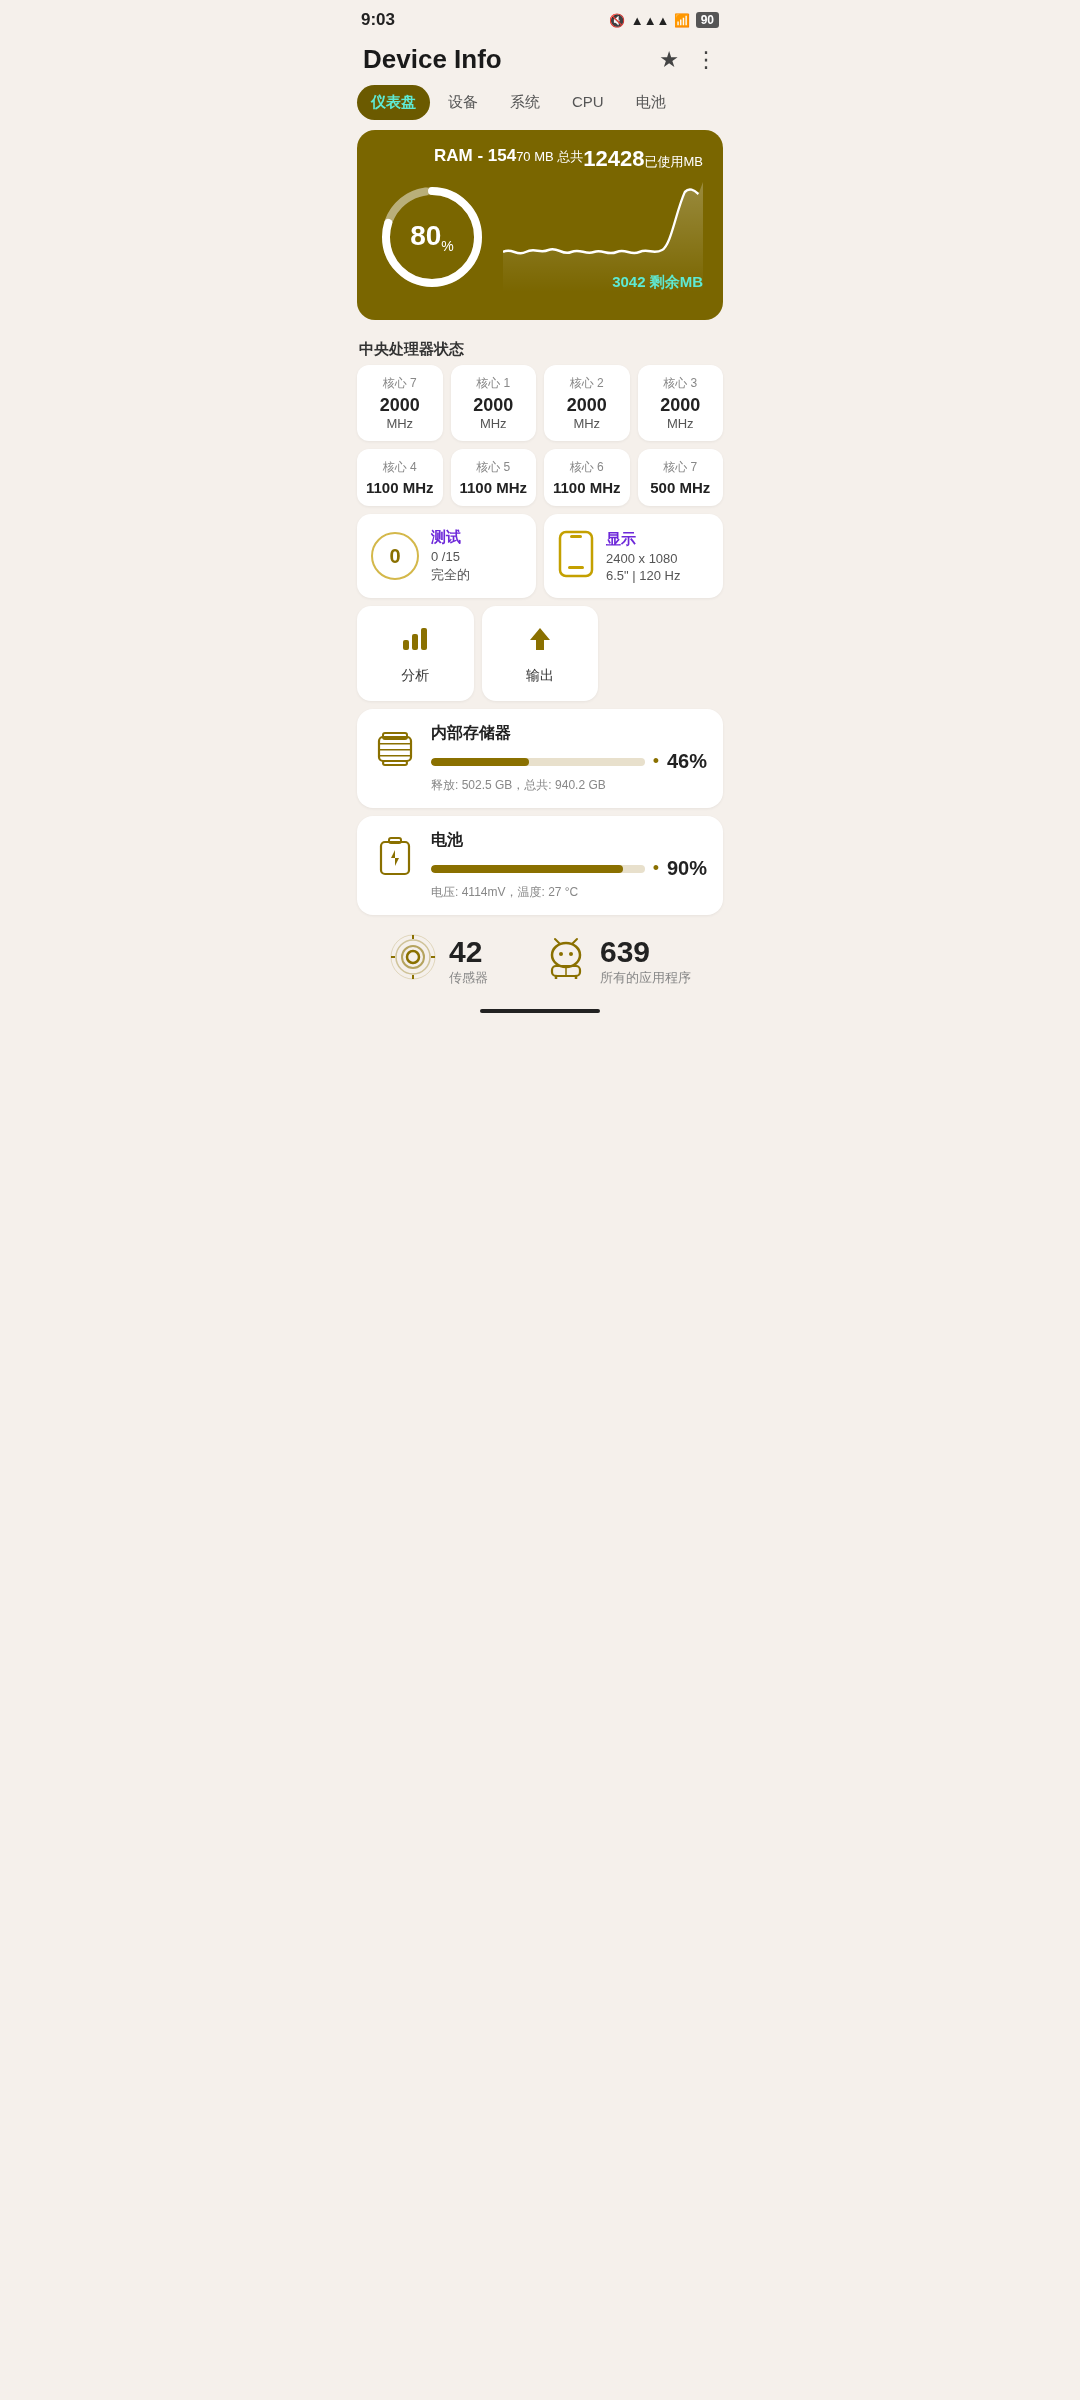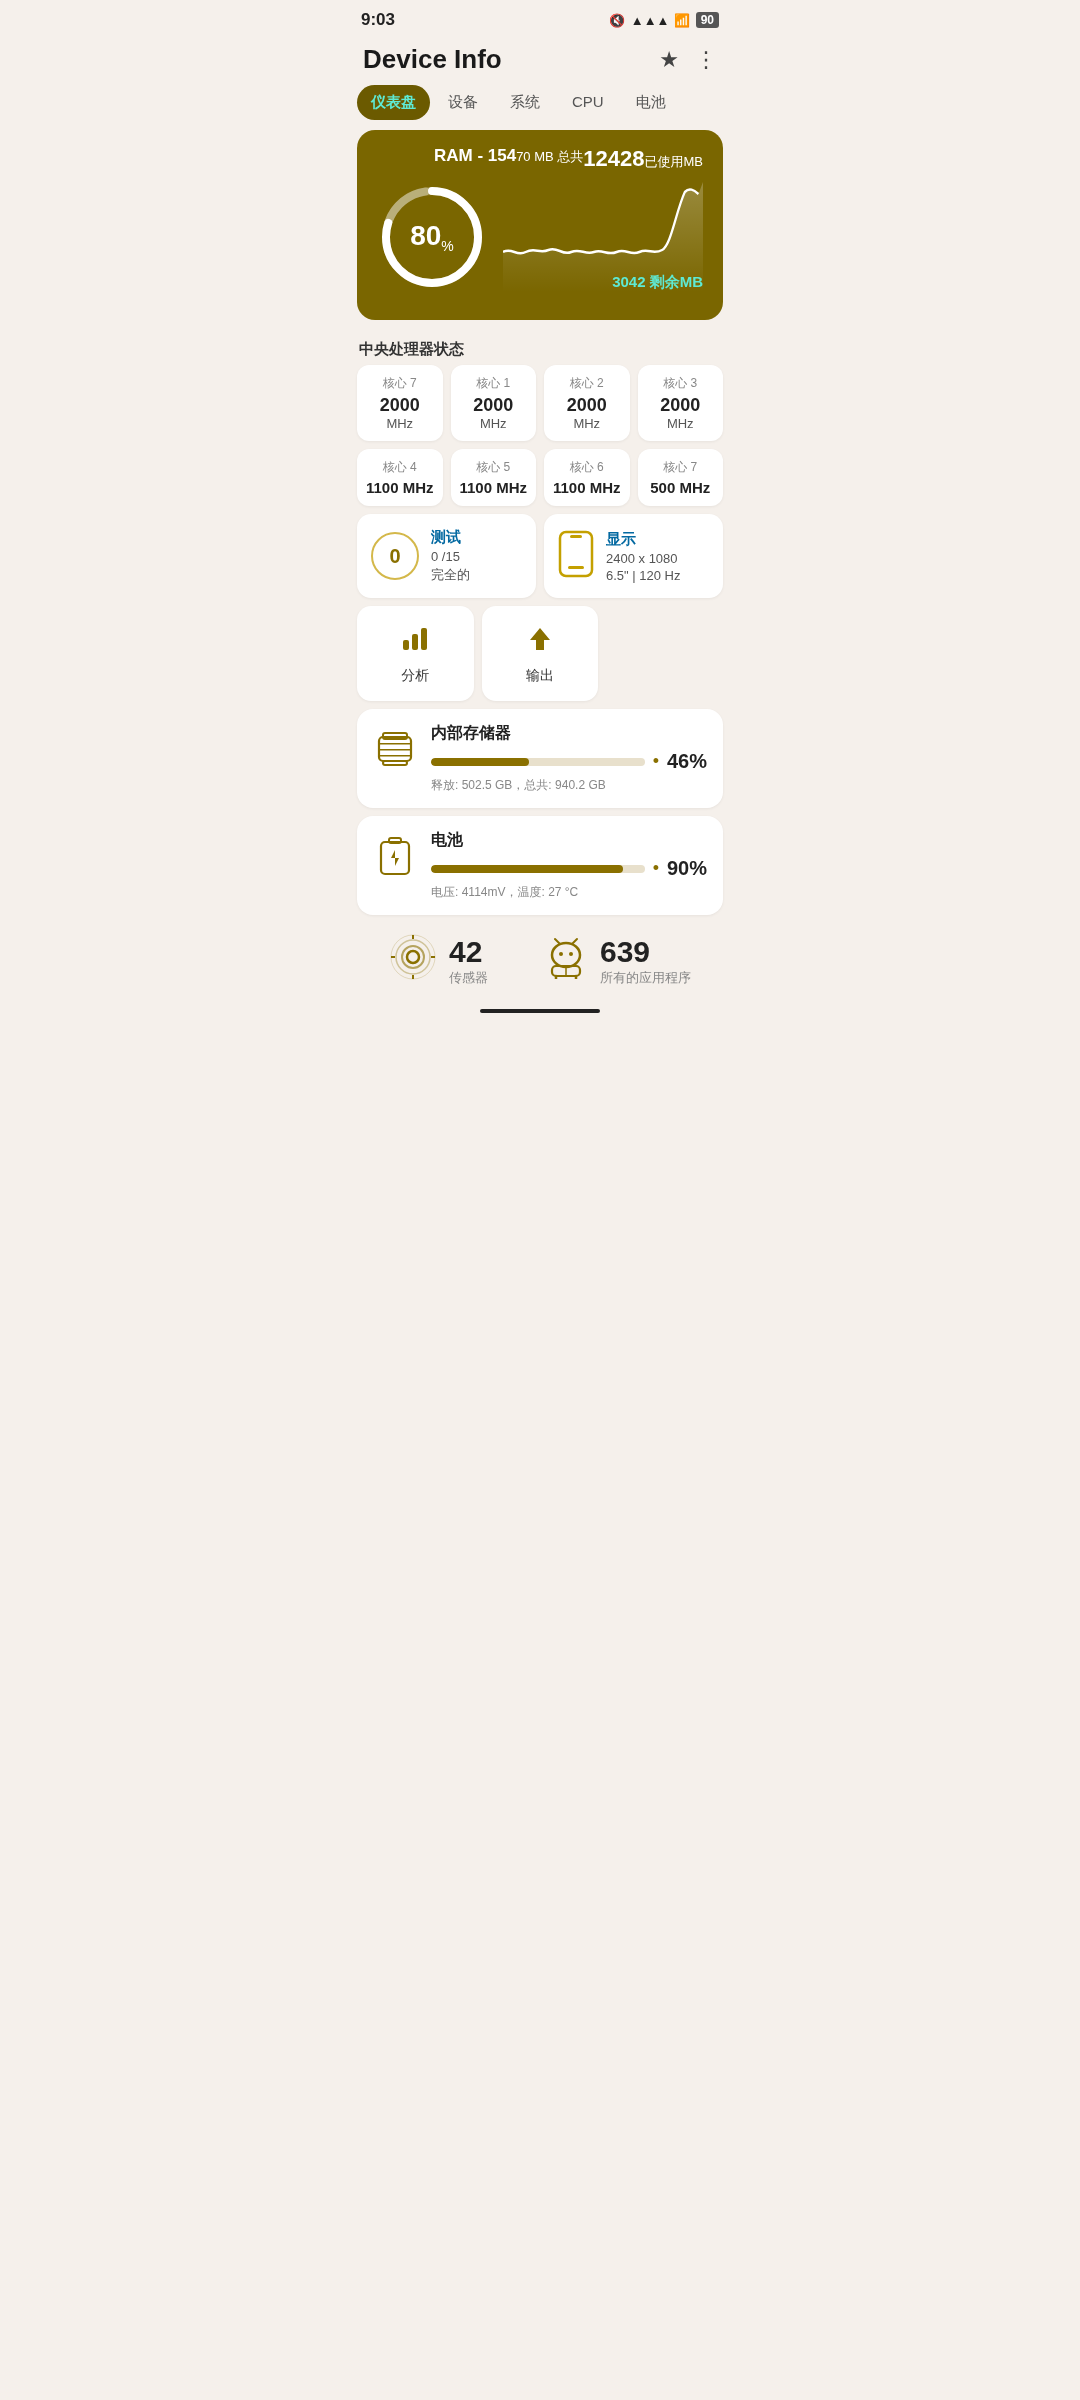--- a/index.html
+++ b/index.html
@@ -230,21 +230,21 @@
       justify-content: center;
       font-size: 20px;
       font-weight: 700;
       color: #8a7000;
       flex-shrink: 0;
     }
     .info-text-col {}
     .info-text-title {
       font-size: 15px;
       font-weight: 700;
-      color: #0369a1;
+      color: #6d28d9;
     }
     .info-text-sub {
       font-size: 13px;
       color: #555;
       margin-top: 2px;
     }
 
     
     .action-row {
       display: grid;

